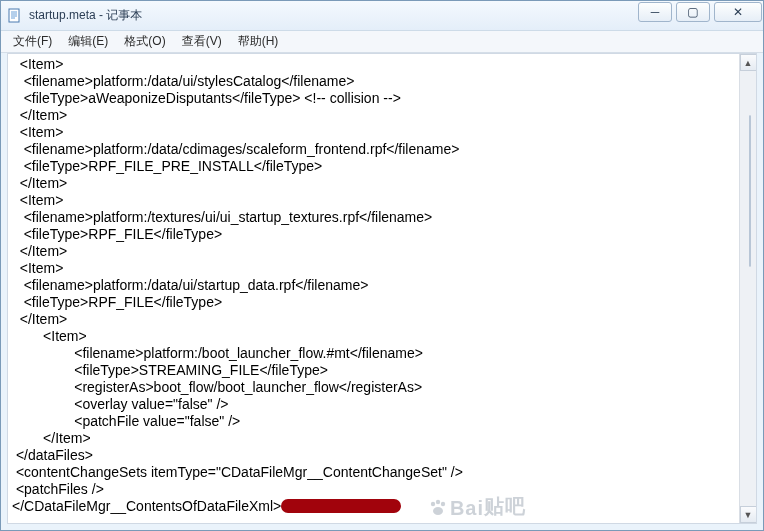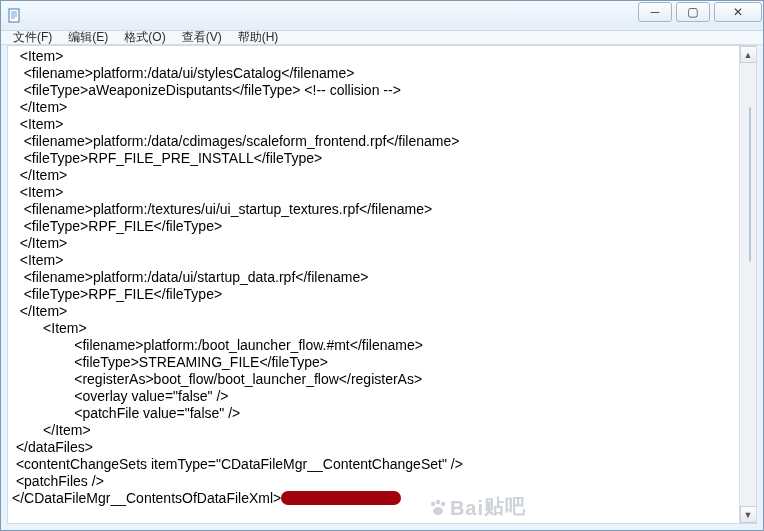--- a/index.html
+++ b/index.html
@@ -44,21 +44,21 @@
     width: 34px; height: 20px;
     border: 1px solid #a0b5cc;
     background: linear-gradient(#fdfefe, #e6eef7);
     display: flex; align-items: center; justify-content: center;
     font-size: 12px; color: #2b3e55;
     border-radius: 3px;
     margin-left: 4px;
   }
   .win-btn.close { width: 48px; }
   .menubar {
-    height: 14px;
+    height: 22px;
     background: #f4f7fb;
     border-bottom: 1px solid #d5dee8;
     display: flex; align-items: center;
     padding: 0 4px;
     font-size: 12px;
   }
   .menu-item {
     padding: 2px 8px;
     color: #2b2b2b;
     cursor: default;
@@ -134,20 +134,21 @@
   <div class="titlebar">
     <span class="app-icon">
       <svg viewBox="0 0 16 16">
         <rect x="2" y="1" width="10" height="13" fill="#fff" stroke="#4a7bb0"></rect>
         <line x1="4" y1="4" x2="10" y2="4" stroke="#6aa0d8"></line>
         <line x1="4" y1="6" x2="10" y2="6" stroke="#6aa0d8"></line>
         <line x1="4" y1="8" x2="10" y2="8" stroke="#6aa0d8"></line>
         <line x1="4" y1="10" x2="8" y2="10" stroke="#6aa0d8"></line>
       </svg>
     </span>
+    <span class="title-text">startup.meta - 记事本</span>
     <div class="win-controls">
       <div class="win-btn" title="Minimize">
         <span>─</span>
       </div>
       <div class="win-btn" title="Restore">
         <span>▢</span>
       </div>
       <div class="win-btn close" title="Close">
         <span>✕</span>
       </div>

